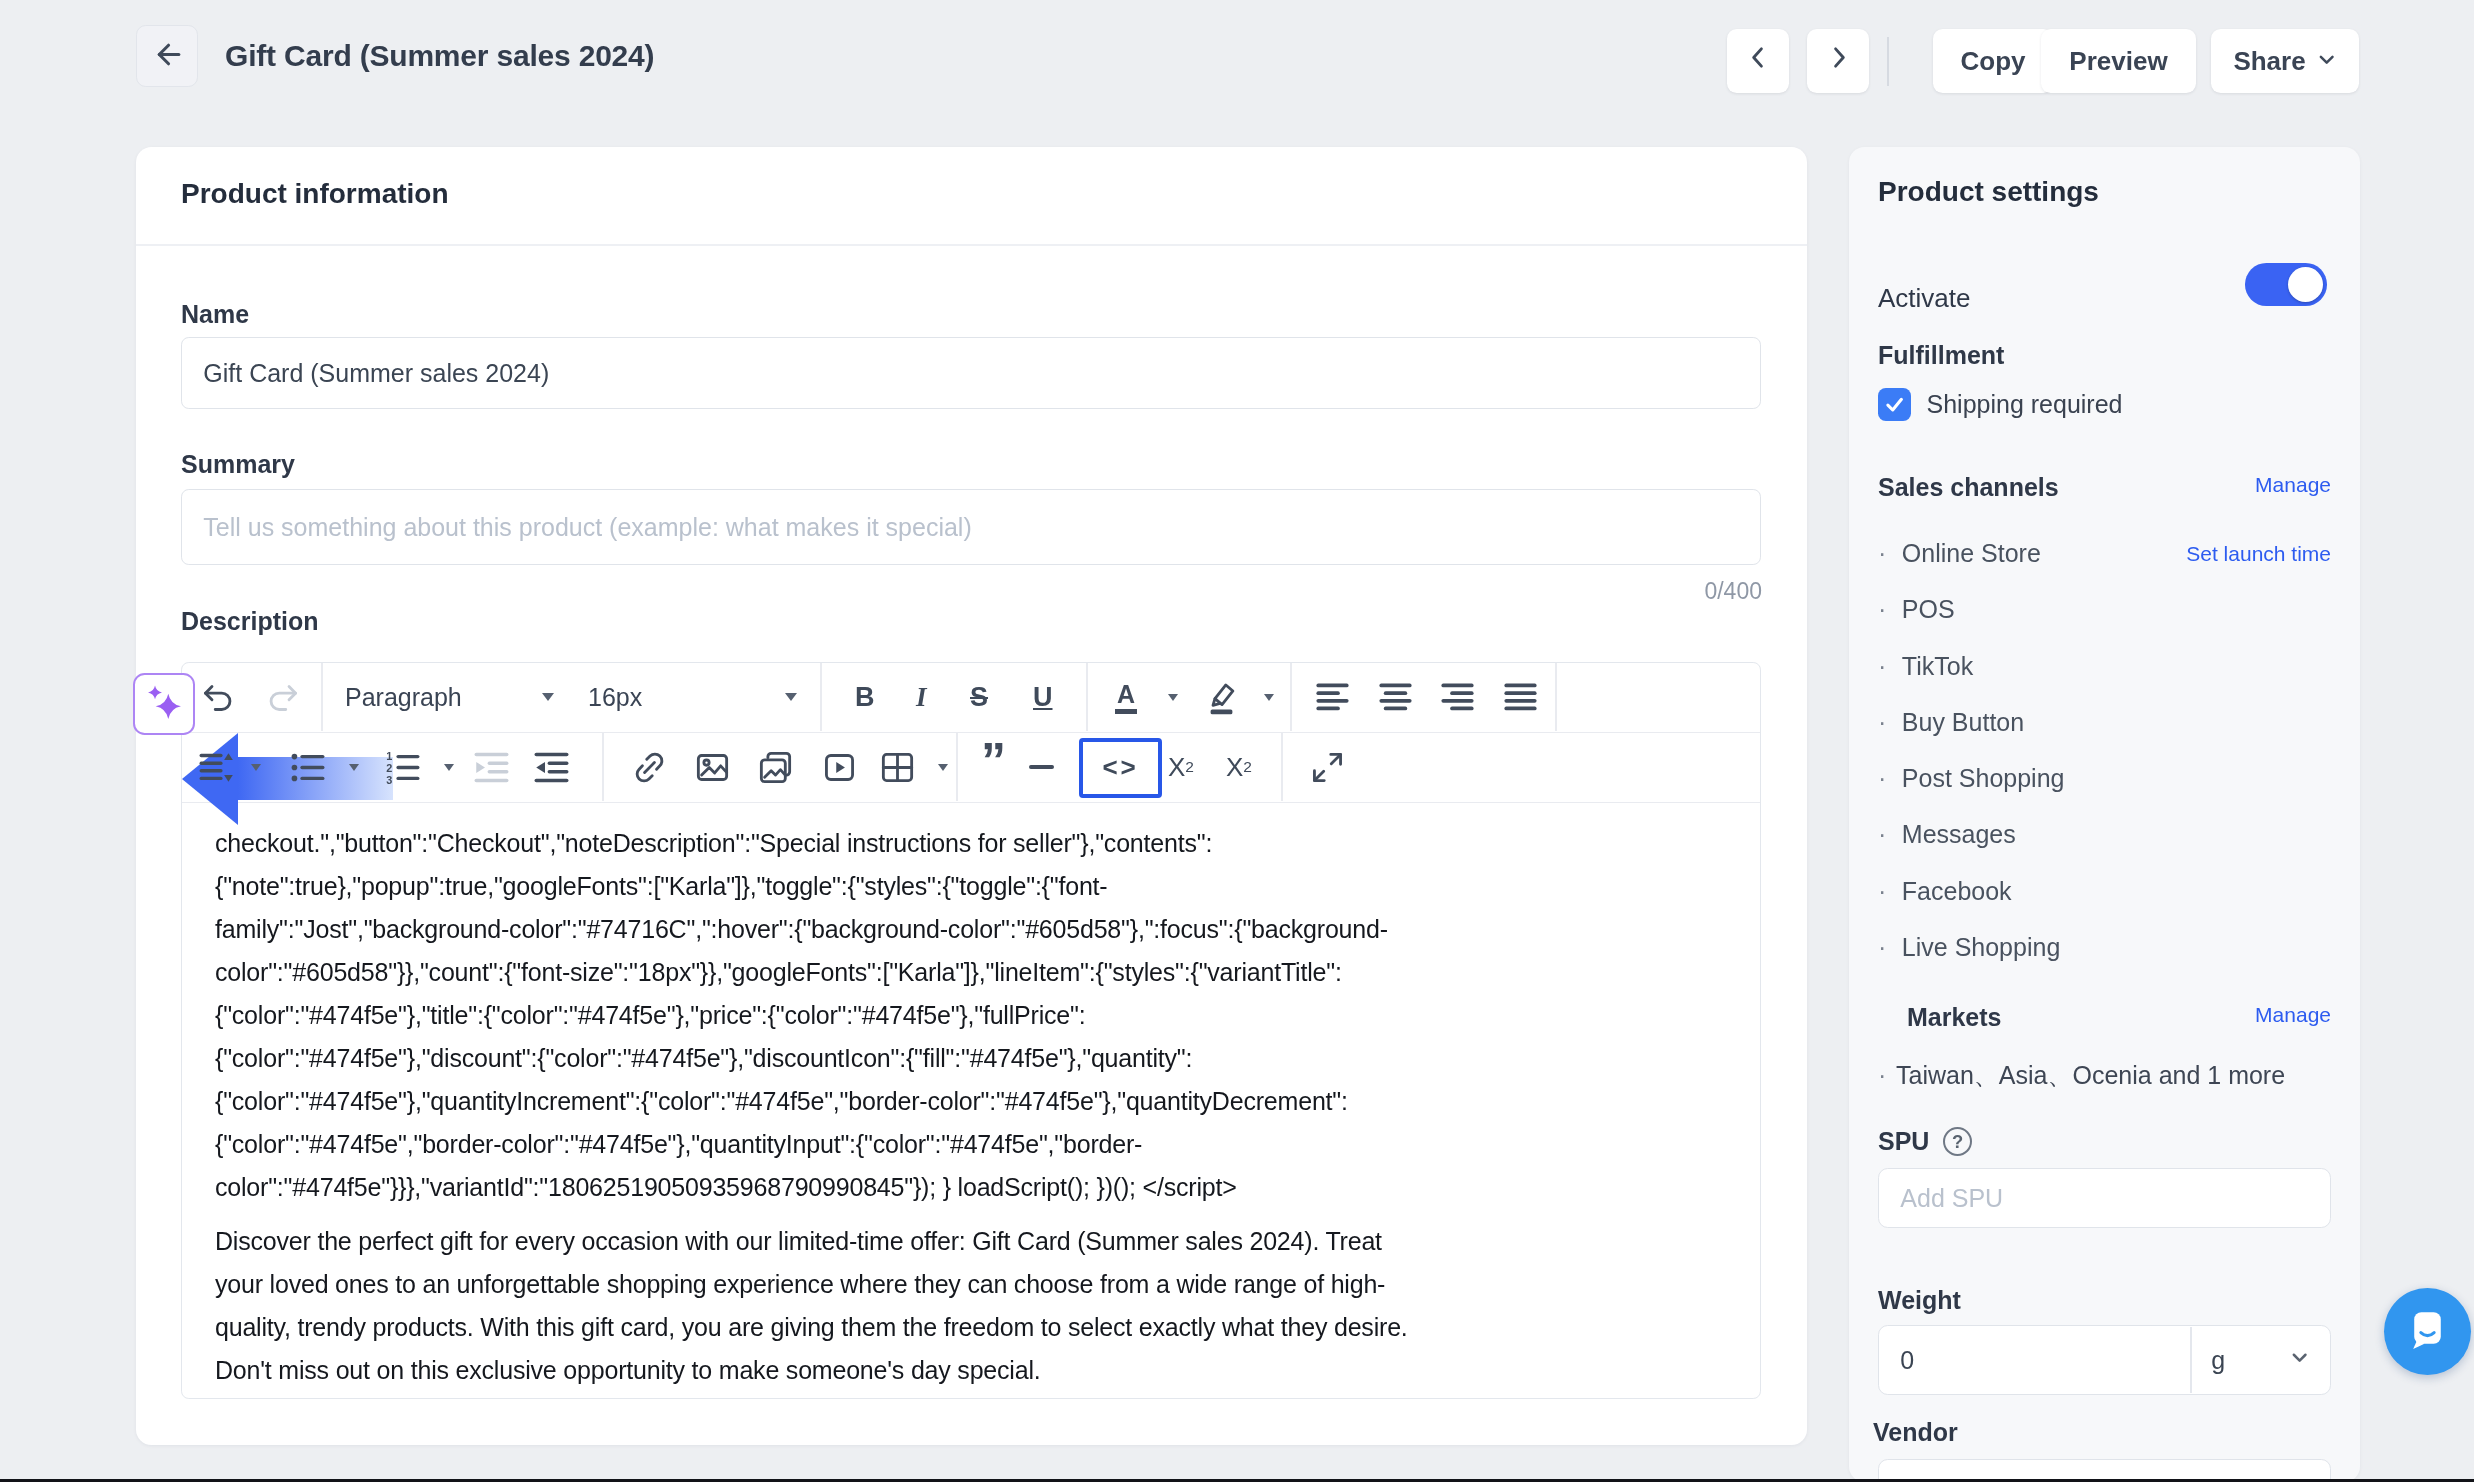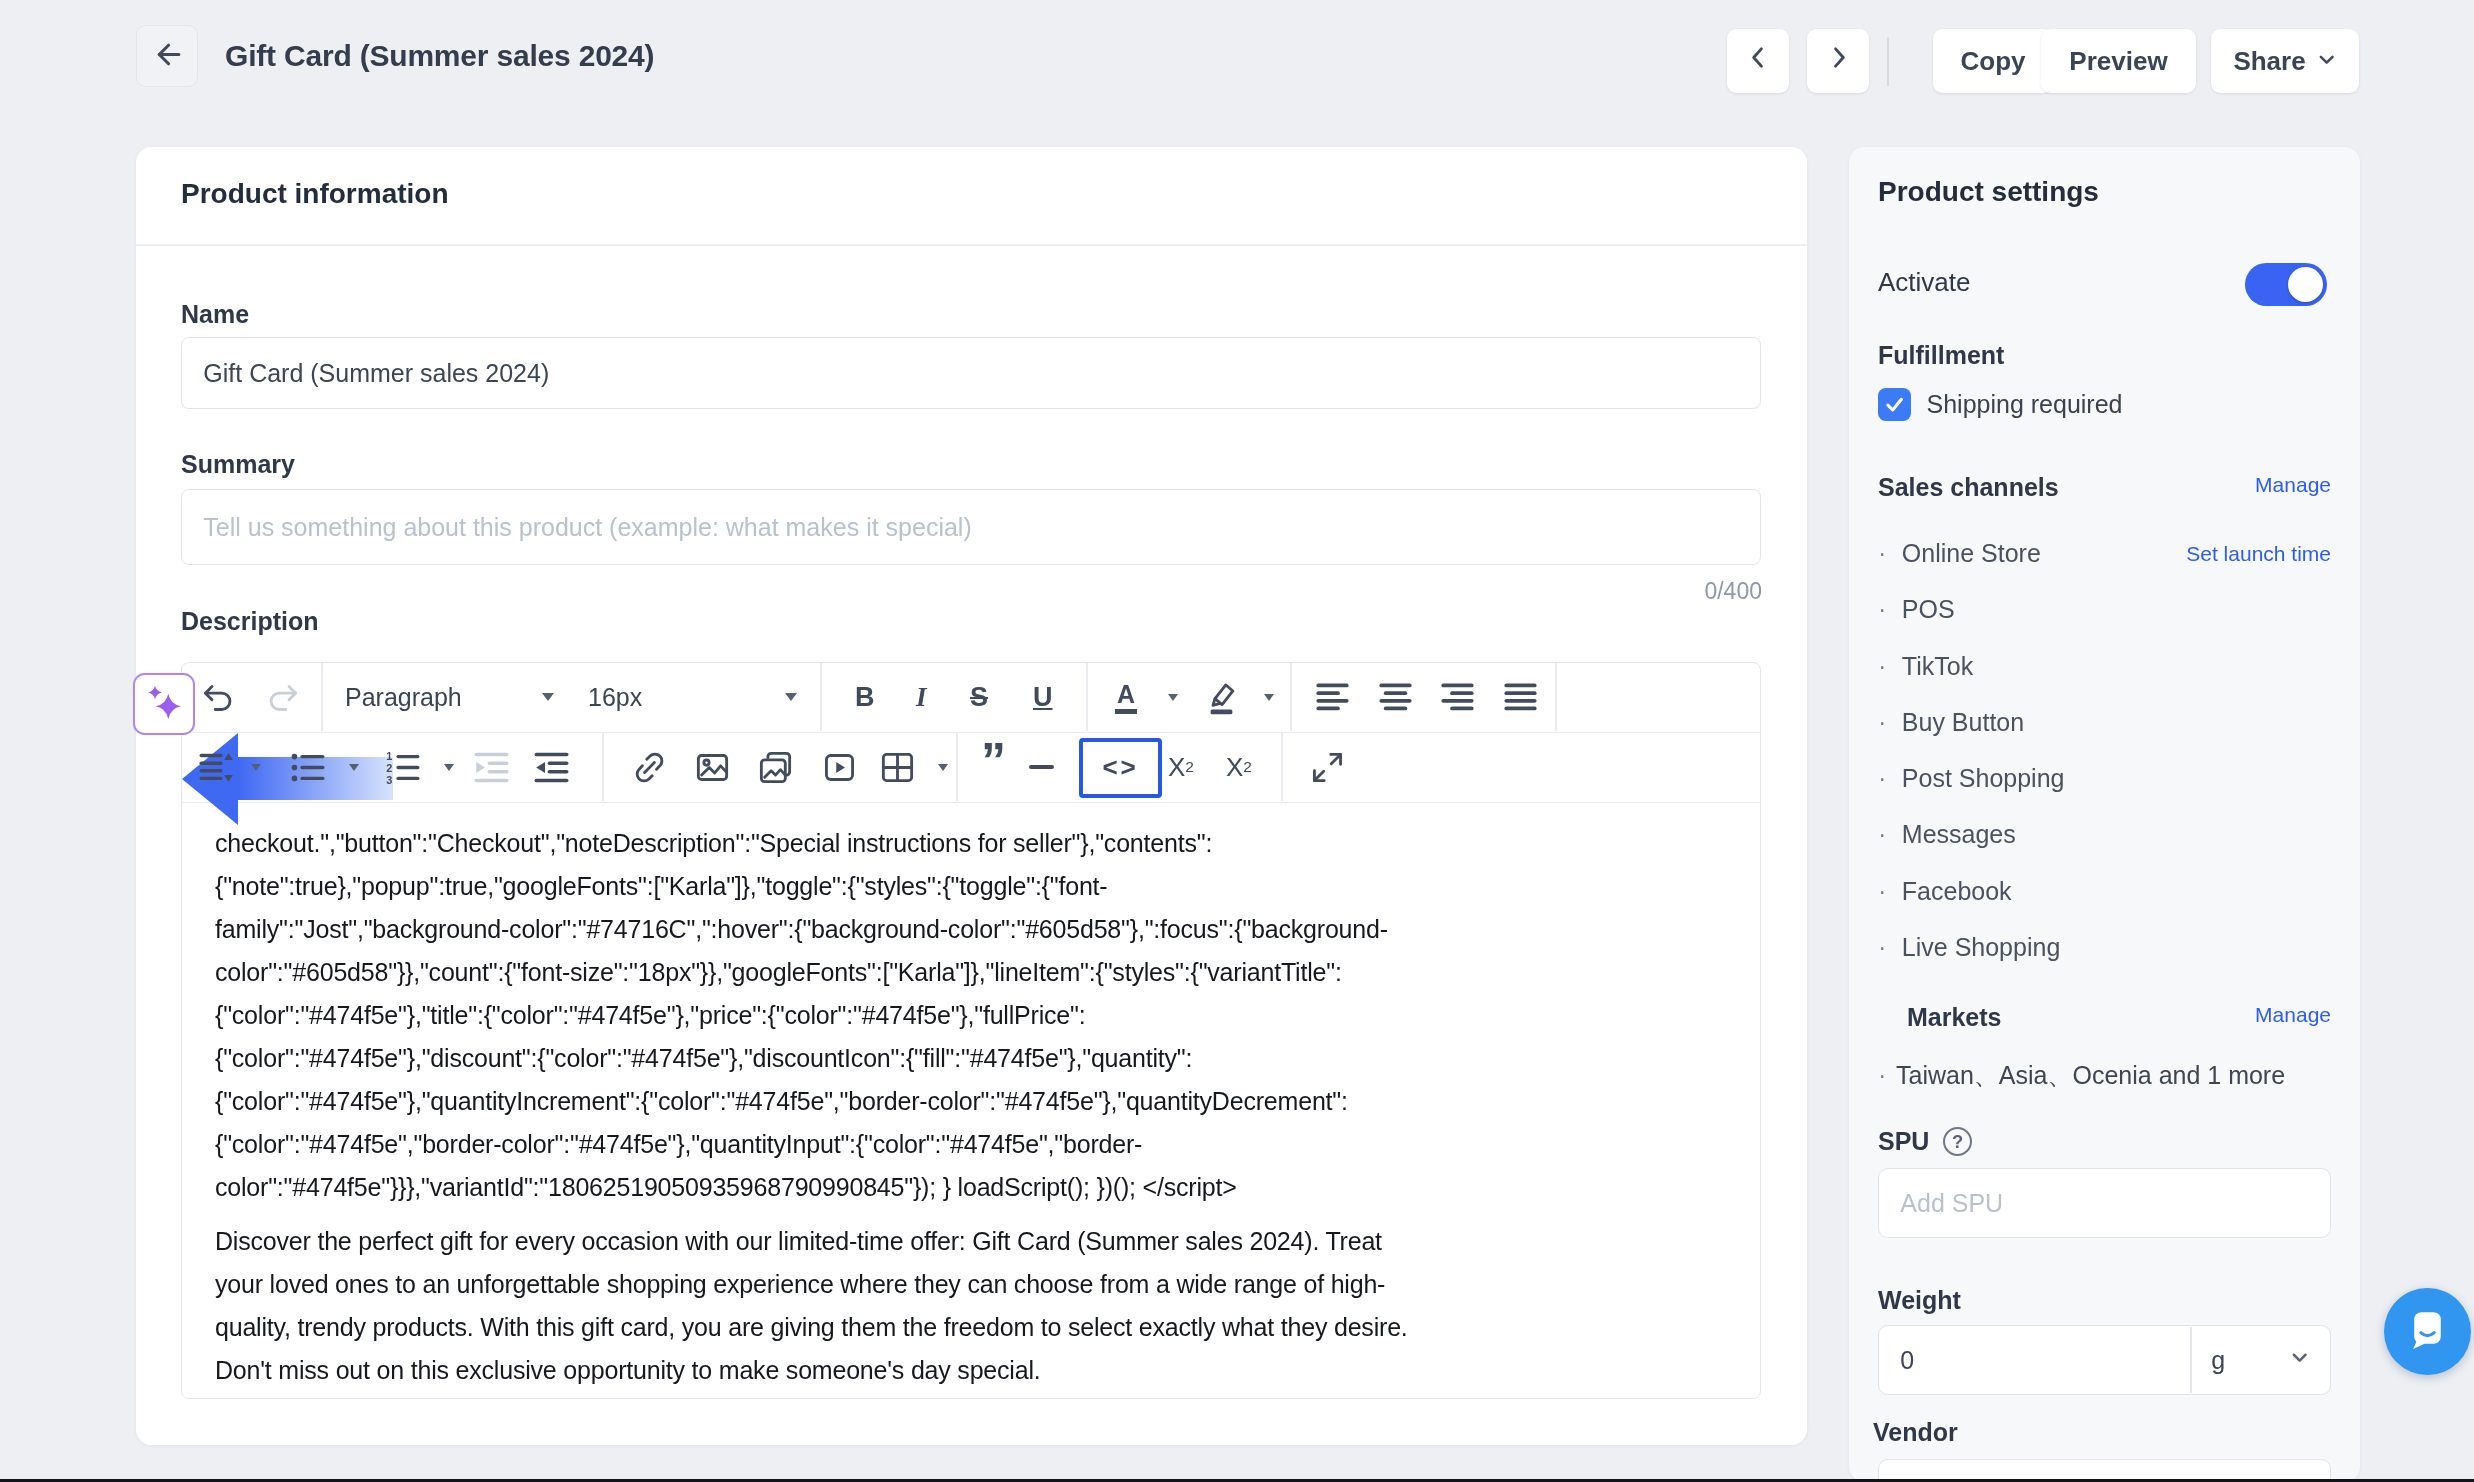--- a/index.html
+++ b/index.html
@@ -394,21 +394,21 @@
         <div class="doc-line">quality, trendy products. With this gift card, you are giving them the freedom to select exactly what they desire.</div>
         <div class="doc-line">Don't miss out on this exclusive opportunity to make someone's day special.</div>
       </div>
     </div>
   </div>
 </div>
 
 <div class="abs card-side">
   <div class="abs section-title" style="left:29px; top:29px;">Product settings</div>
 
-  <div class="abs" style="left:29px; top:120px; font-size:26px; color:#2f3848;">Activate</div>
+  <div class="abs" style="left:29px; top:136px; font-size:26px; color:#2f3848;">Activate</div>
   <div class="toggle">
       <span class="knob"></span>
     </div>
 
   <div class="abs field-label" style="left:29px; top:194px;">Fulfillment</div>
   <div class="abs" style="left:29px; top:241px; display:flex; align-items:center; gap:15.5px;">
     <span class="checkbox">
       <svg width="21.3" height="21.3" viewBox="0 0 22 22">
           <path d="M4 11.5 l5 5 9-11" stroke="#fff" stroke-width="3.2" fill="none" stroke-linecap="round" stroke-linejoin="round"></path>
         </svg>
@@ -459,21 +459,21 @@
     <span class="dot">·</span>
     <span class="ch-txt" style="color:#3e4654;">Taiwan、Asia、Ocenia and 1 more</span>
   </div>
 
   <div class="abs" style="left:29px; top:980px; display:flex; align-items:center; gap:13.6px;">
     <span class="field-label">SPU</span>
     <span class="help-circ">
         <span>?</span>
       </span>
   </div>
-  <div class="abs" style="left:29px; top:1021px; width:453px; height:70px;">
+  <div class="abs" style="left:29px; top:1021px; width:453px; height:60px;">
     <input class="text-input side-input" placeholder="Add SPU" style="">
   </div>
 
   <div class="abs field-label" style="left:29px; top:1139px;">Weight</div>
   <div class="abs side-input" style="left:29px; top:1178px; width:453px; height:70px; display:flex; align-items:center; background:#fff;">
     <input class="text-input" style="border: none; width: 311px; background: transparent;" value="0">
     <span style="width:1.9px; height:66px; background:#e4e7ed;"></span>
     <div style="flex:1; display:flex; align-items:center; justify-content:space-between; padding:0 19.4px; cursor:pointer;">
       <span style="font-size:25px; color:#3b4553;">g</span>
       <span><svg width="21.3" height="21.3" viewBox="0 0 22 22">

